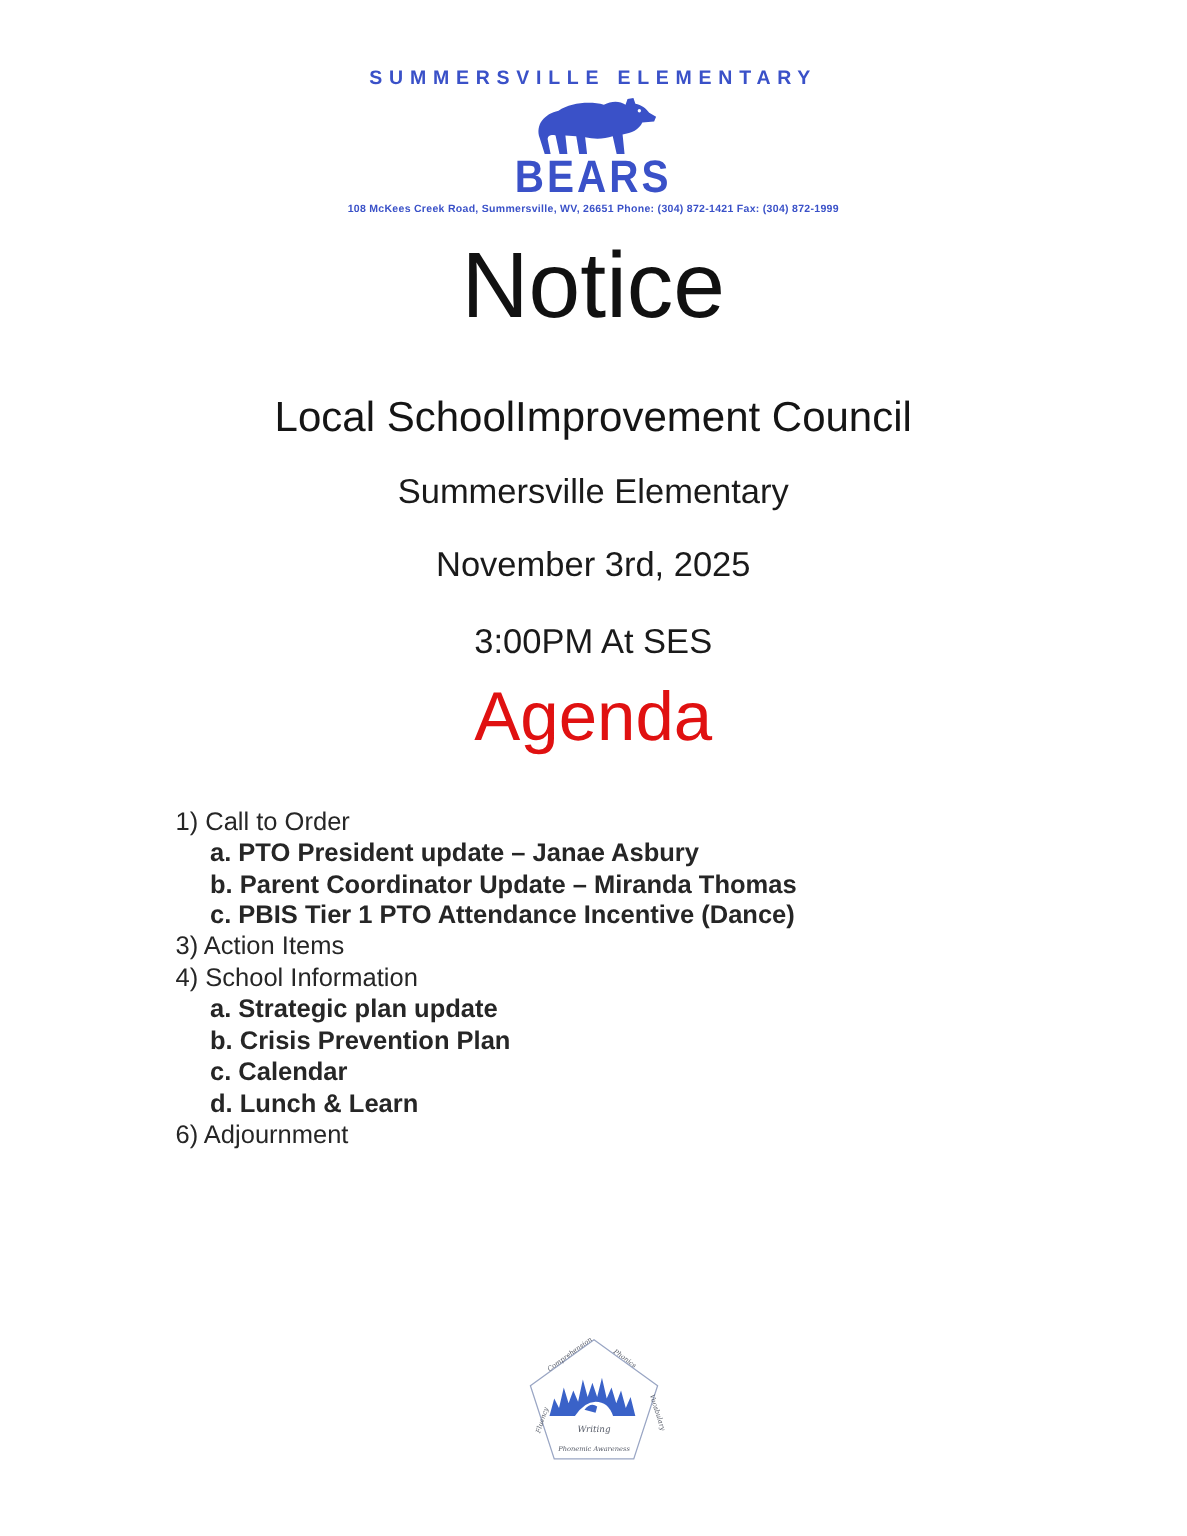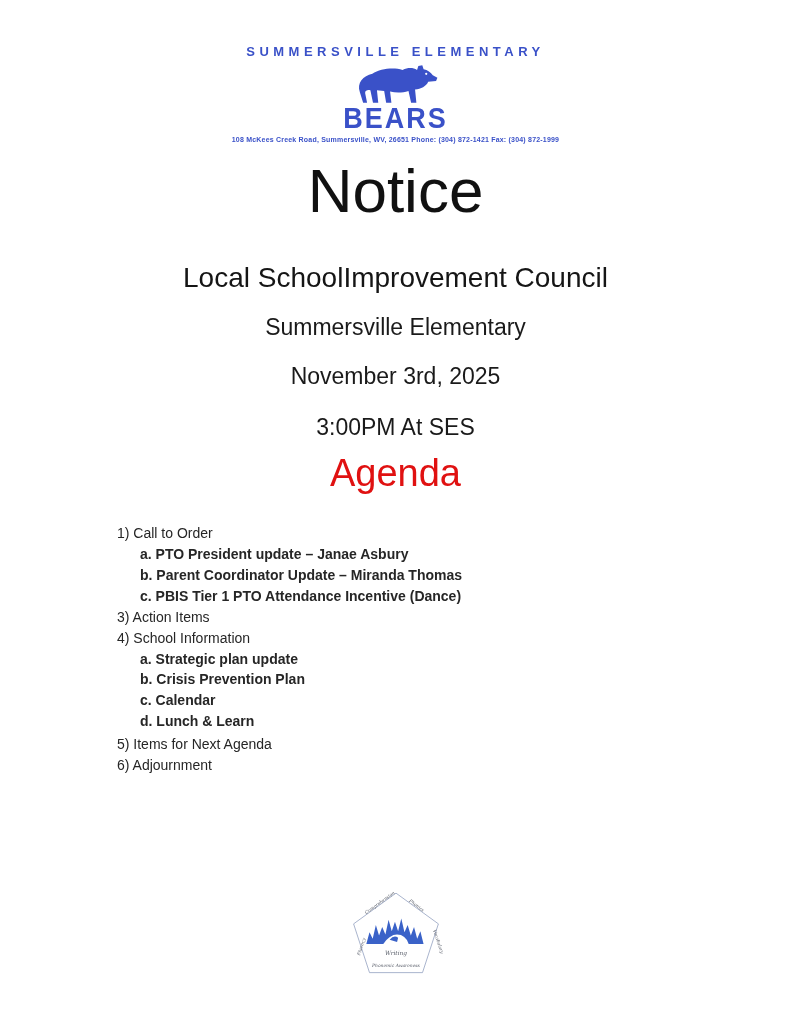--- a/index.html
+++ b/index.html
@@ -29,26 +29,26 @@
     font-size:7px;color:#3a51c8;margin-top:4px;letter-spacing:.2px;
     font-weight:bold;
   }
   
   .notice-title{font-size:62px;font-weight:500;line-height:1;margin-top:17px;color:#111;}
   .council-title{font-size:28px;font-weight:500;line-height:1;margin-top:17px;color:#151515;}
   .info-line{font-size:23px;font-weight:500;color:#1a1a1a;line-height:1;}
   .info-school{margin-top:24px;}
   .info-date{margin-top:26px;}
   .info-time{margin-top:28px;}
-  .agenda-title{font-size:38px;font-weight:500;line-height:1;margin-top:15px;color:#e01111;}
+  .agenda-title{font-size:46px;font-weight:500;line-height:1;margin-top:15px;color:#e01111;}
   
   .agenda-list{
     text-align:left;
     margin:15px 0 0 117px;
-    font-size:14px;
+    font-size:17px;
     line-height:20.9px;
     color:#262626;
   }
   .agenda-line.lvl2{padding-left:23px;font-weight:bold;}
   .agenda-line.gap-before{margin-top:2px;}
   
   .seal{
     position:absolute;left:50%;top:884px;transform:translateX(-50%);
     width:106px;height:102px;
   }
@@ -90,21 +90,20 @@
     <div class="agenda-line lvl1">1) Call to Order</div>
     <div class="agenda-line lvl2">a. PTO President update – Janae Asbury</div>
     <div class="agenda-line lvl2">b. Parent Coordinator Update – Miranda Thomas</div>
     <div class="agenda-line lvl2">c. PBIS Tier 1 PTO Attendance Incentive (Dance)</div>
     <div class="agenda-line lvl1">3) Action Items</div>
     <div class="agenda-line lvl1">4) School Information</div>
     <div class="agenda-line lvl2">a. Strategic plan update</div>
     <div class="agenda-line lvl2">b. Crisis Prevention Plan</div>
     <div class="agenda-line lvl2">c. Calendar</div>
     <div class="agenda-line lvl2">d. Lunch &amp; Learn</div>
-    <div class="agenda-line lvl1 gap-before">5) Items for Next Agenda</div>
     <div class="agenda-line lvl1">6) Adjournment</div>
   </div>
 
   <svg class="seal" viewBox="0 0 100 95" aria-hidden="true">
     <polygon points="50,8 90,37 75,83 25,83 10,37" fill="#ffffff" stroke="#9aa6c4" stroke-width="0.8"></polygon>
 
     <path d="M22,56 L25,45 L28,51 L31,38 L34,48 L37,40 L40,47 L43,33 L46,44
              L49,35 L52,44 L55,32 L58,45 L61,38 L64,48 L67,40 L70,51 L73,44 L76,56 Z" fill="#3a62c8"></path>
     <path d="M38,56 q6,-9 13,-9 q8,0 11,9 z" fill="#ffffff"></path>
     <path d="M44,52 q4,-5 8,-2 l-1,4 z" fill="#3a62c8"></path>

